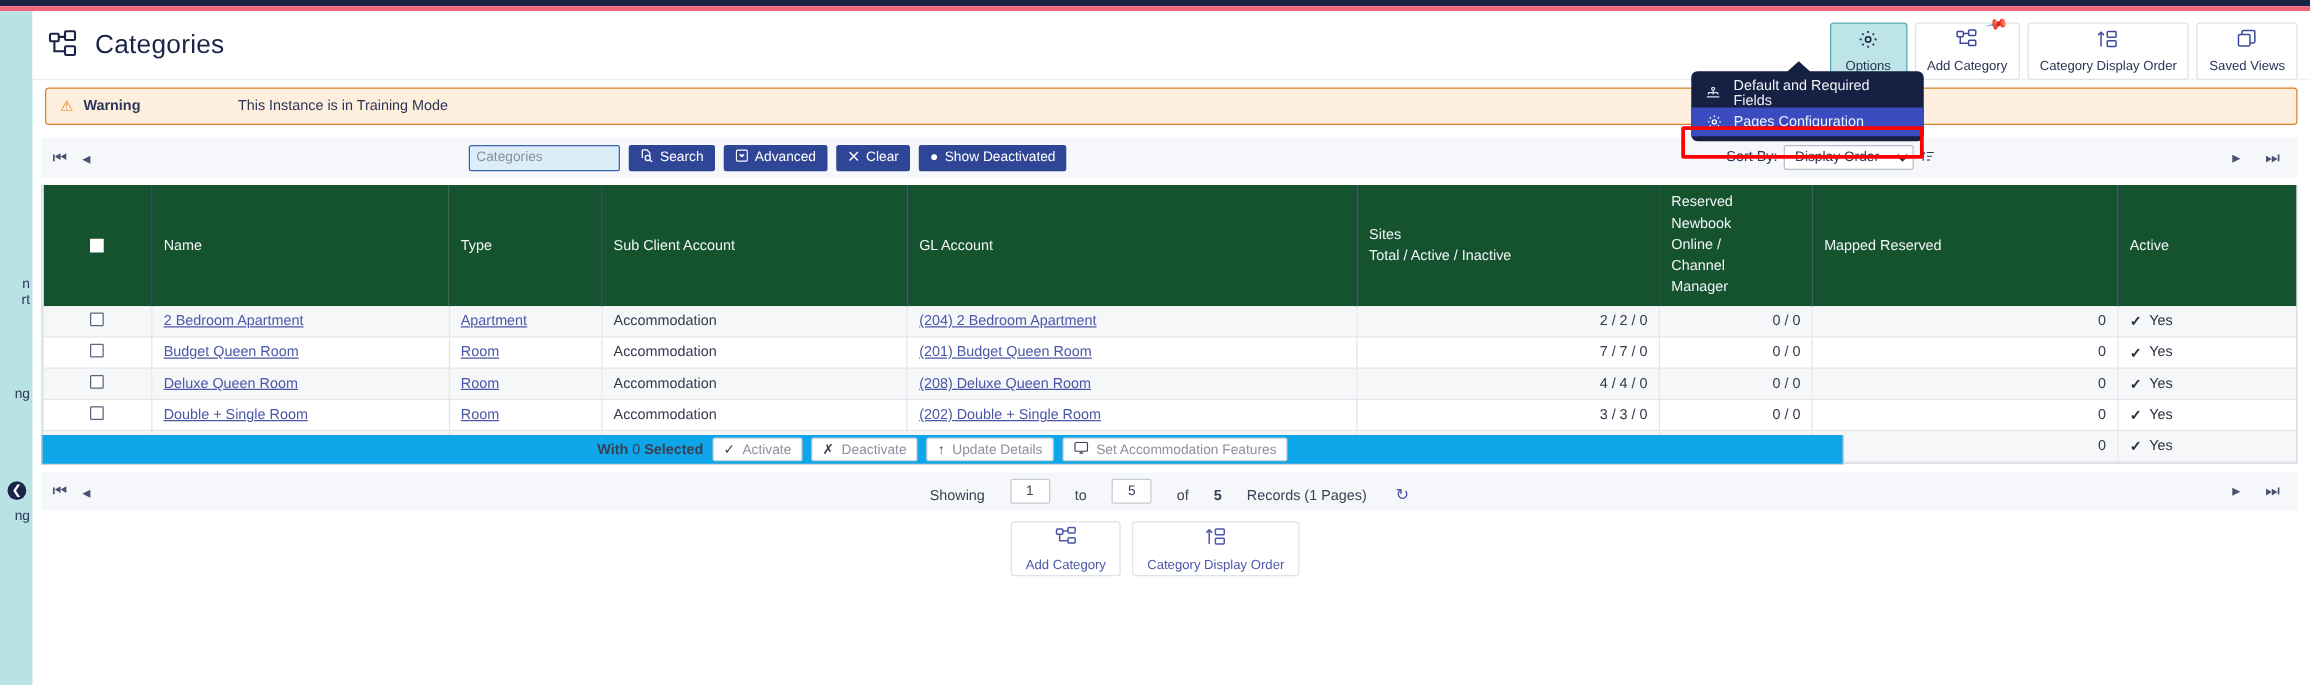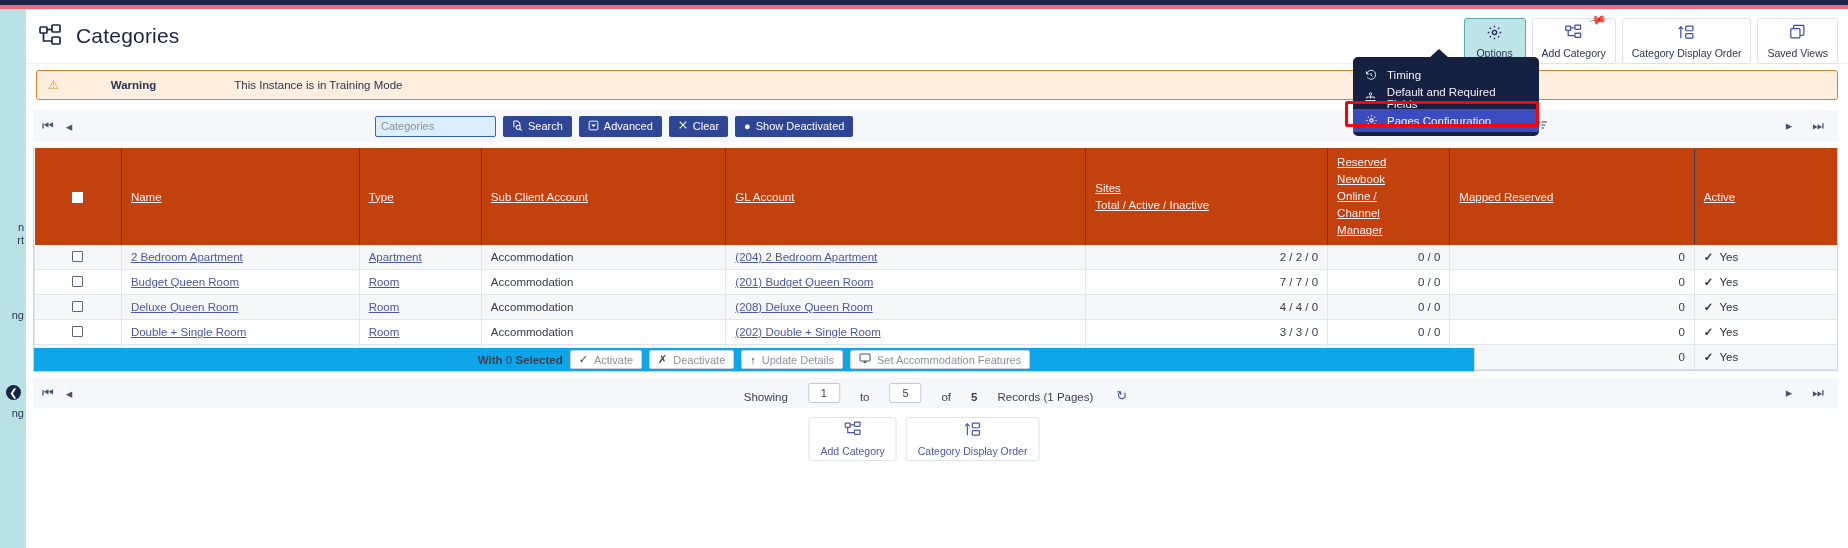--- a/index.html
+++ b/index.html
@@ -82,21 +82,21 @@
   }
 
   
   .warn-wrap { position:absolute; top:70px; left:36px; width:1802px; height:30px; }
   .warn {
     width:100%; height:100%;
     background:#fdeedd; border:1px solid #d9822b; border-radius:3px;
     display:flex; align-items:center; padding-left:11px; gap:8px;
   }
   .warn-ico { color:#e08c27; font-size:12px; }
-  .warn-label { font-weight:bold; font-size:11.5px; color:#2b3555;margin-left:44px; }
+  .warn-label { font-weight:bold; font-size:11.5px; color:#2b3555; }
   .warn-msg { font-size:11.5px; color:#2b3555; margin-left:70px; }
 
   
   .filter-bar {
     position:absolute; top:110px; left:33px; width:1805px; height:32px;
     background:#f5f7fa; display:flex; align-items:center;
   }
   .pg-arrow { color:#2b3555; font-size:13px; padding:0 6px; cursor:pointer; opacity:.85; }
   .pg-left { margin-left:3px; }
   .search-group { position:absolute; left:342px; display:flex; align-items:center; gap:7px; }
@@ -121,25 +121,24 @@
     background:#fff; font-size:11px; color:#2b3555; padding:0 4px;
     font-family:"Liberation Sans", sans-serif;
   }
   .sort-ico { color:#2b3555; font-size:12px; cursor:pointer; }
   .pg-right-group { position:absolute; right:8px; display:flex; gap:8px; }
 
   
   .table-wrap { position:absolute; top:148px; left:33px; width:1805px; }
   table { border-collapse:collapse; width:100%; table-layout:fixed; }
   thead th {
-    background:#c2410c; color:#f2f4f9; font-size:11.5px; font-weight:400;
+    background:#14532d; color:#f2f4f9; font-size:11.5px; font-weight:400;
     text-align:left; vertical-align:middle;
     padding:6px 9px; height:91px;
     border-right:1px solid #39415f;
-    text-decoration:underline;
   }
   thead th:last-child { border-right:none; }
   thead th .hdr-line { display:block; line-height:17px; }
   th.c-check { width:64px; text-align:center; }
   th.c-name { width:175px; }
   th.c-type { width:90px;margin-left:16px; }
   th.c-sub  { width:180px; }
   th.c-gl   { width:265px; }
   th.c-sites{ width:178px; }
   th.c-res  { width:90px; }
@@ -292,30 +291,20 @@
         </svg>
       </span>
       <span class="tb-label">Saved Views</span>
     </div>
   </div>
 </div>
 
 <div class="dropdown">
   <div class="dd-arrow"></div>
 
-  <div class="dd-item">
-    <span class="dd-ico">
-      <svg width="12" height="12" viewBox="0 0 24 24" fill="none" stroke="#dbe1ee" stroke-width="2">
-        <path d="M3.5 10 A9 9 0 1 1 4.5 16"></path>
-        <path d="M3 4.5 V10 H8.5"></path>
-        <path d="M12 8 v4.5 l3 1.8"></path>
-      </svg>
-    </span>
-    <span>Timing</span>
-  </div>
 
   <div class="dd-item">
     <span class="dd-ico">
       <svg width="13" height="12" viewBox="0 0 24 24" fill="none" stroke="#dbe1ee" stroke-width="2">
         <circle cx="12" cy="4" r="2.4"></circle>
         <path d="M12 6.5 V10 M4.5 10 H19.5 M4.5 10 v3 M12 10 v3 M19.5 10 v3"></path>
         <path d="M2 17 H22"></path>
       </svg>
     </span>
     <span>Default and Required Fields</span>

